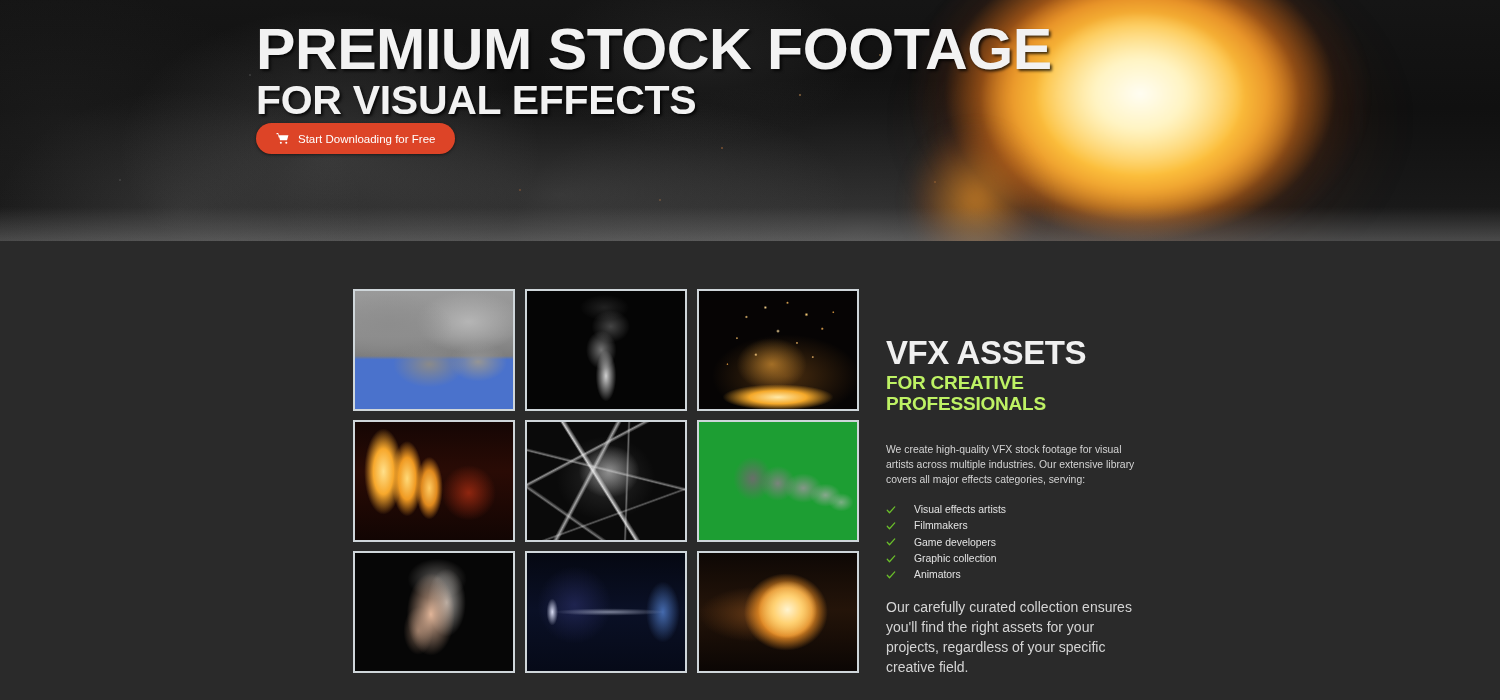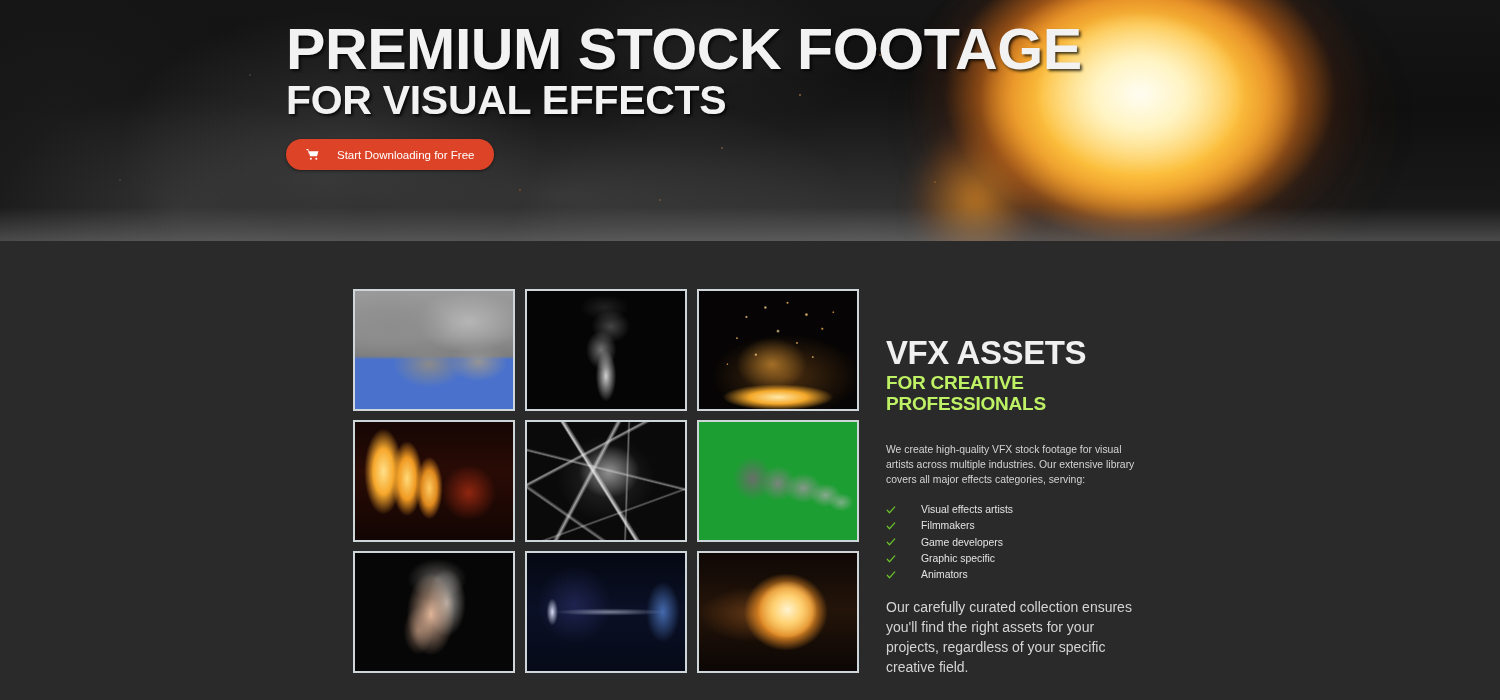--- a/index.html
+++ b/index.html
@@ -64,21 +64,21 @@
     left: 885px; top: 100px;
     width: 180px; height: 200px;
     background: radial-gradient(ellipse 50% 50% at 50% 50%, rgba(245,150,35,0.70), rgba(200,95,20,0.20) 55%, transparent 76%);
     filter: blur(8px);
   }
   .hero-bottom-haze {
     position: absolute; left: 0; right: 0; bottom: 0; height: 34px;
     background: linear-gradient(180deg, rgba(120,120,120,0) 0%, rgba(135,135,135,0.30) 70%, rgba(150,150,150,0.38) 100%);
   }
 
-  .hero-copy { position: absolute; left: 286px; top: 22px; z-index: 5; }
+  .hero-copy { position: absolute; left: 256px; top: 22px; z-index: 5; }
   .title-main {
     font-size: 58px; line-height: 0.92;
     font-weight: 900;
     color: #f2f2f2;
     letter-spacing: -0.5px;
     transform: scaleX(1.02);
     transform-origin: left center;
     text-shadow: 2px 2px 3px rgba(0,0,0,0.75);
     white-space: nowrap;
   }
@@ -93,22 +93,22 @@
   }
   .title-tagline {
     font-size: 17px;
     font-weight: 700;
     color: #e8e8e8;
     margin-top: 9px;
     text-shadow: 1px 1px 2px rgba(0,0,0,0.8);
     white-space: nowrap;
   }
   .cta-button {
-    display: inline-flex; align-items: center; gap: 18px;
-    margin-top: 18px;
+    display: inline-flex; align-items: center; gap: 9px;
+    margin-top: 2px;
     background: #dd4427;
     color: #ffffff;
     border: none;
     border-radius: 17px;
     padding: 0 20px;
     height: 31px;
     font-size: 11.5px;
     font-family: "Liberation Sans", sans-serif;
     cursor: pointer;
     box-shadow: 0 1px 3px rgba(0,0,0,0.5);
@@ -261,21 +261,21 @@
     white-space: pre-line;
   }
   .info-para {
     font-size: 10.4px; line-height: 1.42;
     color: #d4d4d4;
     margin-top: 29px;
   }
   .info-list { list-style: none; margin-top: 14px; }
   .info-list li {
     display: flex; align-items: center;
-    gap: 25px;
+    gap: 18px;
     font-size: 10.4px; line-height: 1.46;
     color: #e2e2e2;
     padding: 0.6px 0;
   }
   .check-icon { display: block; width: 10px; height: 10px; flex: 0 0 10px; }
   .info-para-2 {
     font-size: 14px; line-height: 1.42;
     color: #d4d4d4;
     margin-top: 15px;
   }
@@ -362,21 +362,21 @@
       <li>
         <svg class="check-icon" viewBox="0 0 16 16">
             <path d="M2 8.4l3.6 4L14 3" fill="none" stroke="#6abf2a" stroke-width="2" stroke-linecap="round" stroke-linejoin="round"></path>
           </svg>
         <span>Game developers</span>
       </li>
       <li>
         <svg class="check-icon" viewBox="0 0 16 16">
             <path d="M2 8.4l3.6 4L14 3" fill="none" stroke="#6abf2a" stroke-width="2" stroke-linecap="round" stroke-linejoin="round"></path>
           </svg>
-        <span>Graphic specific</span>
+        <span>Graphic collection</span>
       </li>
       <li>
         <svg class="check-icon" viewBox="0 0 16 16">
             <path d="M2 8.4l3.6 4L14 3" fill="none" stroke="#6abf2a" stroke-width="2" stroke-linecap="round" stroke-linejoin="round"></path>
           </svg>
         <span>Animators</span>
       </li>
     </ul>
 
     <p class="info-para-2">Our carefully curated collection ensures you'll find the right assets for your projects, regardless of your specific creative field.</p>

